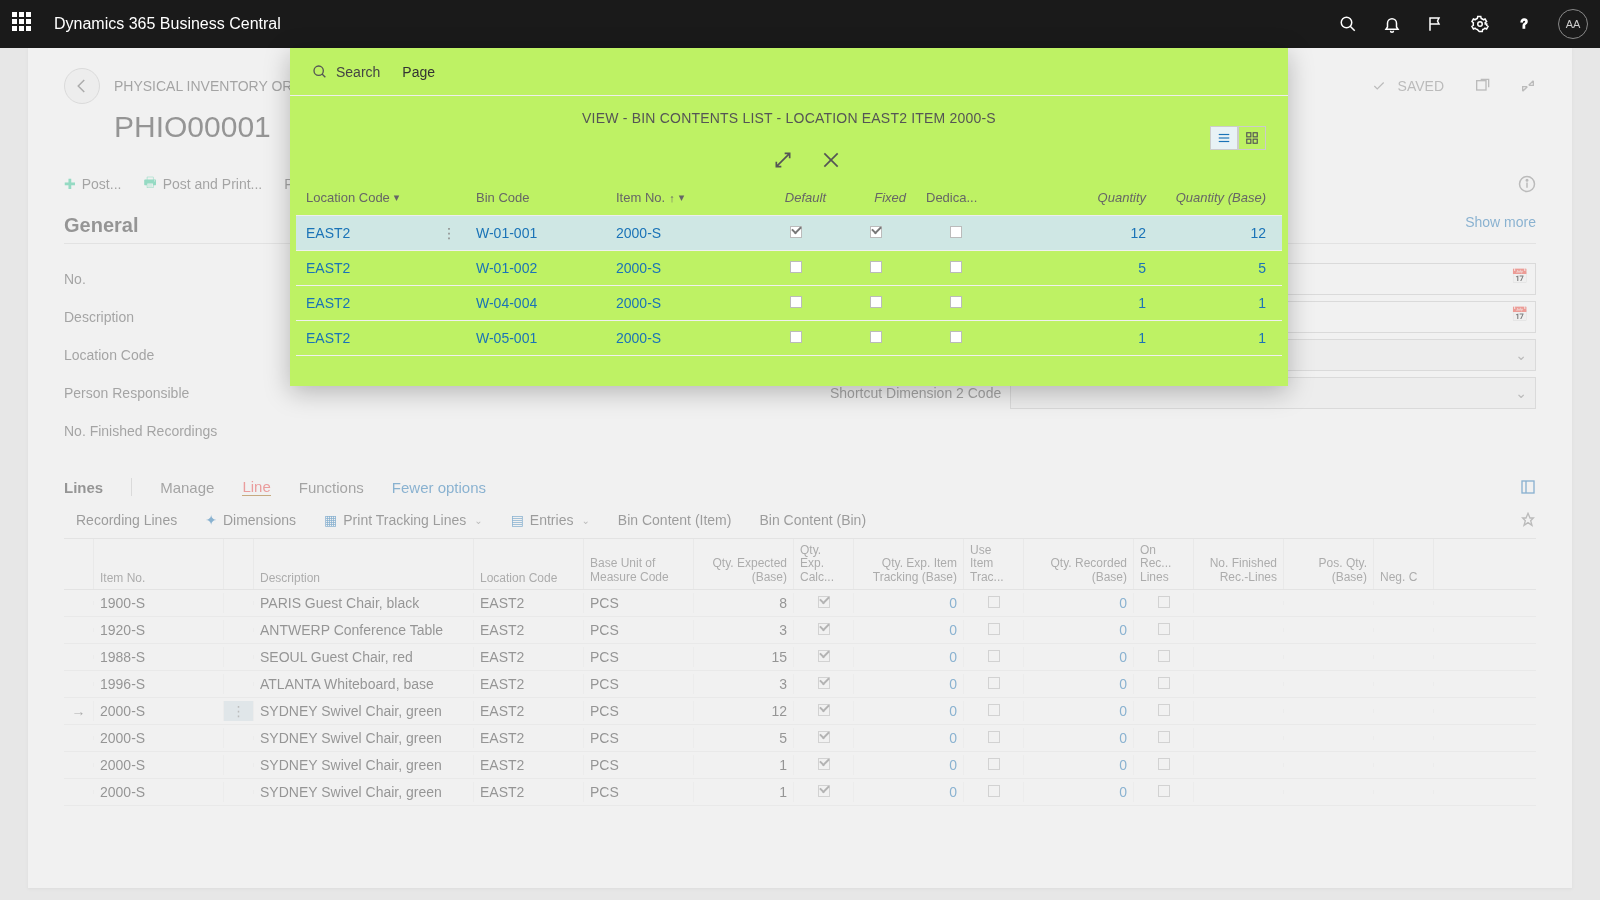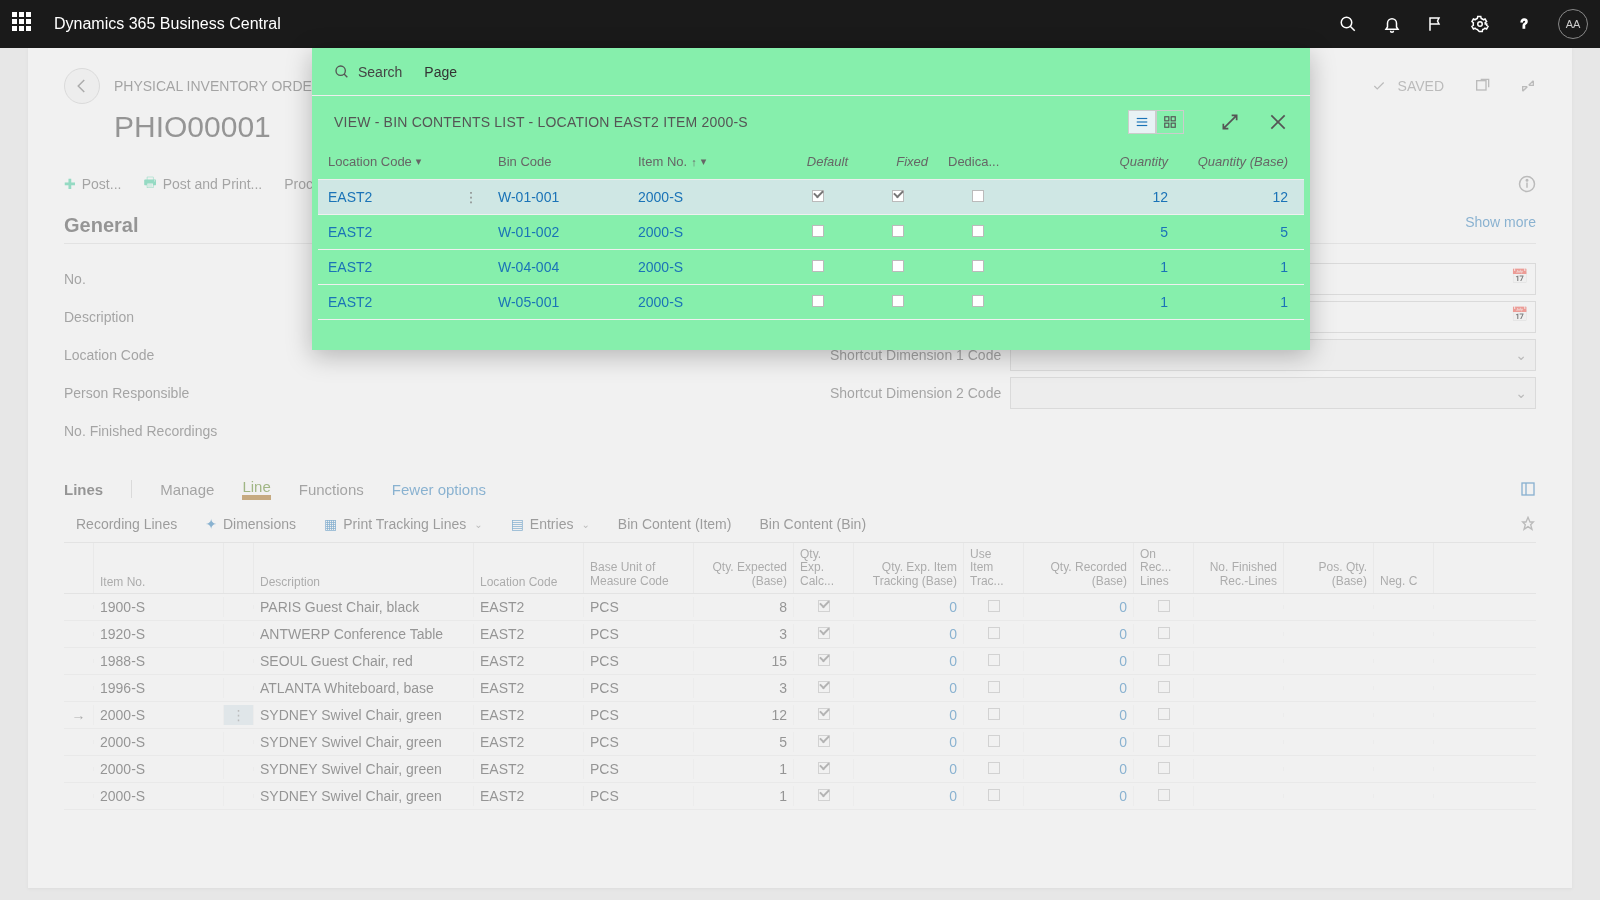--- a/index.html
+++ b/index.html
@@ -37,21 +37,21 @@
   .form-row { display:flex; align-items:center; height:38px; }
   .form-label { width: 180px; color:#555; white-space:nowrap; }
   .form-value { flex:1; position:relative; }
   .date-field { border:1px solid #ccc; height:32px; padding:4px 30px 4px 8px; position:relative; background:#fff;}
   .date-icon { position:absolute; right:6px; top:4px; color:#666;}
   .dd-field { border:1px solid #ccc; height:32px; padding:4px 30px 4px 8px; background:#f5f5f5; position:relative;}
   .dd-chev { position:absolute; right:8px; top:7px; color:#888;}
   
   .lines-tabs { display:flex; align-items:center; gap:28px; padding: 18px 36px 10px 36px; color:#555; font-size:15px;}
   .lines-tabs .sep { width:1px; height:18px; background:#ccc; }
-  .lines-tabs .active { color:#4d7c0f; border-bottom:5px solid #a16207; }
+  .lines-tabs .active { color:#ef4444; border-bottom:1px solid #a16207; }
   .lines-tabs b { font-weight:700; color:#333;}
   .expand-icon { margin-left:auto; cursor:pointer; }
   
   .line-actions { display:flex; align-items:center; gap:28px; padding: 6px 36px 10px 48px; color:#444; font-size:14px;}
   .line-action { display:flex; align-items:center; gap:6px; cursor:pointer;}
   .la-ico { color:#1a73b7; font-size:14px;}
   .la-chev { color:#888; font-size:10px; margin-left:2px;}
   .pin-icon { margin-left:auto; cursor:pointer; color:#888; }
   
   
@@ -69,24 +69,24 @@
   .row-menu { color:#888; text-align:center; cursor:pointer; }
   .cb { width:12px; height:12px; border:1px solid #bbb; display:inline-block; background:#fff; position:relative;}
   .cb.on::after { content:''; position:absolute; left:1px; top:-1px; width:7px; height:4px; border-left:2px solid #777; border-bottom:2px solid #777; transform:rotate(-45deg);}
   .grid-row.sel { background:#fff; }
   .grid-row.sel .row-menu { background:#d9e7ee; }
   
   
   .dimmer { position:absolute; inset:48px 0 0 0; background:rgba(230,230,230,0.55); pointer-events:none; }
   
   
-  .modal { position:absolute; top:48px; left:312px; width:998px; background:#86efac; box-shadow:0 6px 24px rgba(0,0,0,0.25); z-index:10; }
+  .modal { position:absolute; top:48px; left:290px; width:998px; background:#bef264; box-shadow:0 6px 24px rgba(0,0,0,0.25); z-index:10; }
   .modal-top { display:flex; align-items:center; height:48px; padding:0 22px; gap:22px; border-bottom:1px solid #eee;}
   .m-search { display:flex; align-items:center; gap:8px; color:#444; cursor:pointer;}
-  .modal-title-row { display:flex; align-items:center; padding: 14px 22px 10px 22px; }
+  .modal-title-row { display:flex; align-items:center; padding: 14px 22px 10px 22px; flex-direction: column; }
   .modal-title { font-size:14px; color:#555; letter-spacing:0.2px; }
   .view-toggle { margin-left:auto; display:flex; gap:0; }
   .vt-btn { width:28px; height:24px; border:1px solid #ccc; display:flex; align-items:center; justify-content:center; cursor:pointer; font-size:13px;}
   .vt-btn.active { background:#e8f2f5; }
   .modal-icons { display:flex; gap:28px; margin-left:36px; }
   .m-icon { cursor:pointer; color:#555; }
   
   .m-grid { padding: 0 6px; }
   .m-head, .m-row { display:grid; grid-template-columns: 170px 140px 150px 80px 80px 80px 160px 120px; align-items:center; }
   .m-head { color:#666; font-size:13px; border-bottom:1px solid #eee; height:36px;}

